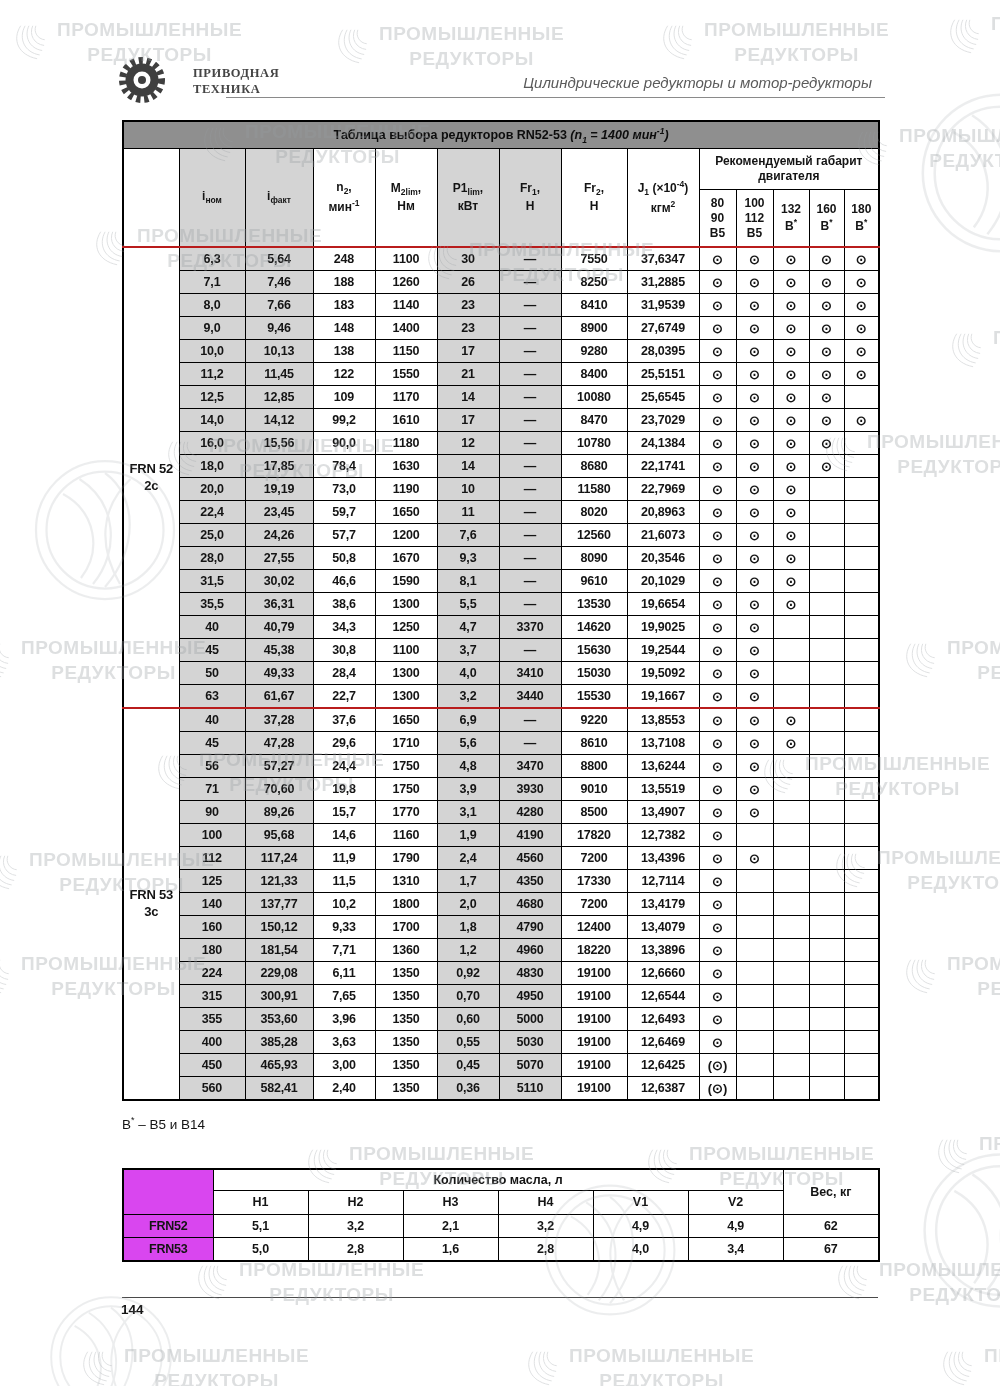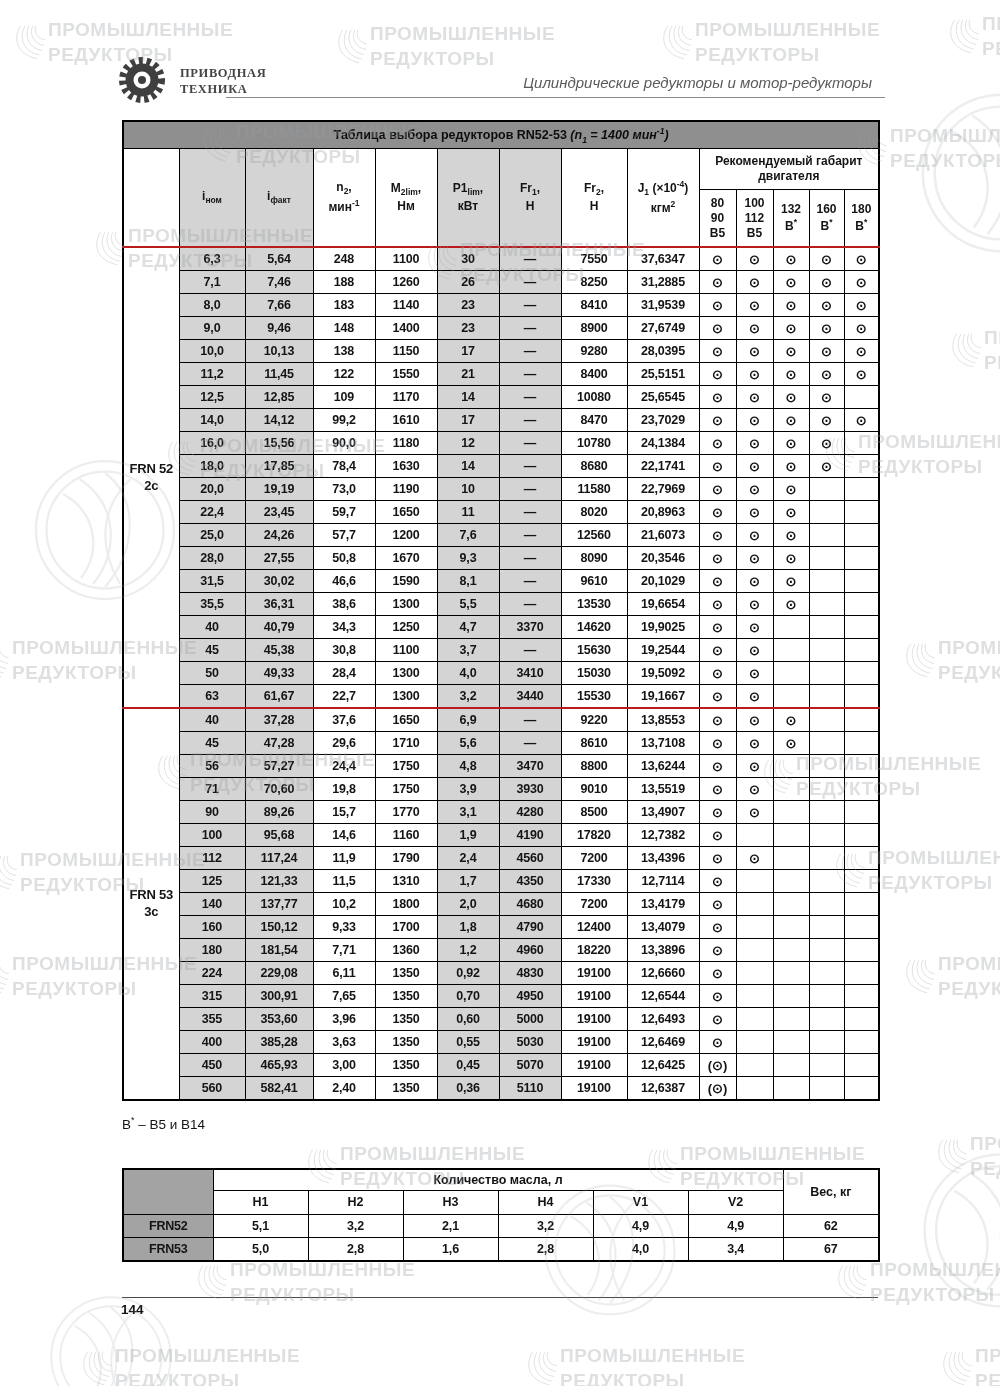--- a/index.html
+++ b/index.html
@@ -1,20 +1,20 @@
 <!DOCTYPE html>
 <html><head>
 <meta charset="utf-8">
 <style>
   html,body{margin:0;padding:0;background:#e8e8e8;}
   .page{position:relative;width:1000px;height:1386px;background:#fff;margin:0 auto;
         font-family:"Liberation Sans",sans-serif;color:#141414;overflow:hidden;}
 
   
-  .brand{position:absolute;top:54px;left:116px;display:flex;align-items:center;gap:12px;}
+  .brand{position:absolute;top:54px;left:116px;display:flex;align-items:center;gap:25px;}
   .brand-text{display:flex;flex-direction:column;font-family:"Liberation Serif",serif;
               font-weight:bold;font-size:12.5px;letter-spacing:.6px;color:#454545;line-height:1.25;}
   .chapter{position:absolute;top:74px;right:128px;font-style:italic;font-size:15px;color:#5a5a5a;}
   .header-rule{position:absolute;top:97px;left:226px;width:659px;height:1px;background:#8a8a8a;}
 
   
   table{border-collapse:collapse;table-layout:fixed;}
   .main-table{position:absolute;left:122px;top:120px;width:756px;border:2px solid #000;padding-left:17px;}
   .main-table td,.main-table th{border:1px solid #000;text-align:center;vertical-align:middle;
       padding:0;font-size:12.5px;overflow:hidden;}
@@ -36,30 +36,30 @@
   .footnotes sup{font-size:9px;} .footnotes sub{font-size:9px;}
 
   
   .oil-table{position:absolute;left:122px;top:1168px;width:756px;border:2px solid #000;}
   .oil-table td,.oil-table th{border:1px solid #000;text-align:center;vertical-align:middle;
       padding:0;font-size:12.5px;}
   .oil-table thead th{font-weight:bold;}
   .oil-title{height:21px;}
   .oil-cols th{height:23px;}
   .oil-table tbody td{height:22px;font-weight:bold;letter-spacing:-0.2px;}
-  .oil-table .corner,.oil-table .row-label{background:#a3a3a3;}
+  .oil-table .corner,.oil-table .row-label{background:#d946ef;}
   .oil-table .row-label{font-weight:bold;}
 
   
   .footer-rule{position:absolute;left:122px;top:1297px;width:756px;height:1px;background:#4a4a4a;}
   .page-number{position:absolute;left:121px;top:1302px;font-size:13.5px;font-weight:bold;}
 
   
   .wm-layer{position:absolute;inset:0;pointer-events:none;z-index:4;}
-  .wm{position:absolute;display:flex;align-items:center;gap:2px;color:#989da1;opacity:.32;}
+  .wm{position:absolute;display:flex;align-items:center;gap:11px;color:#989da1;opacity:.32;text-align:center;}
   .wm-txt{display:flex;flex-direction:column;font-weight:bold;font-size:19px;
           letter-spacing:.5px;line-height:1.3;white-space:nowrap;}
   .wm-big{position:absolute;color:#9aa0a4;opacity:.18;}
 </style>
 </head>
 <body>
 
 <div class="page">
 
   <div class="wm-layer">

